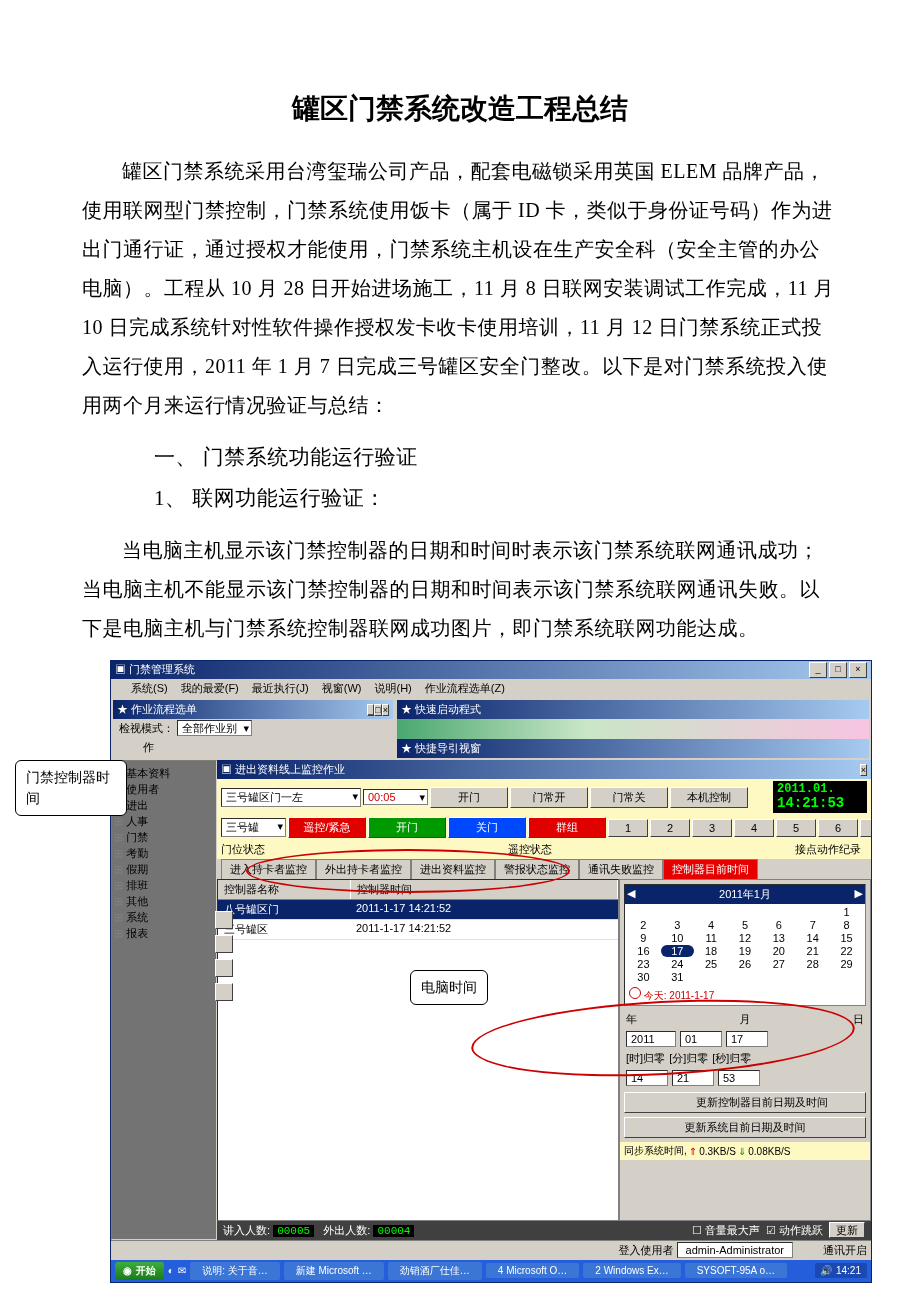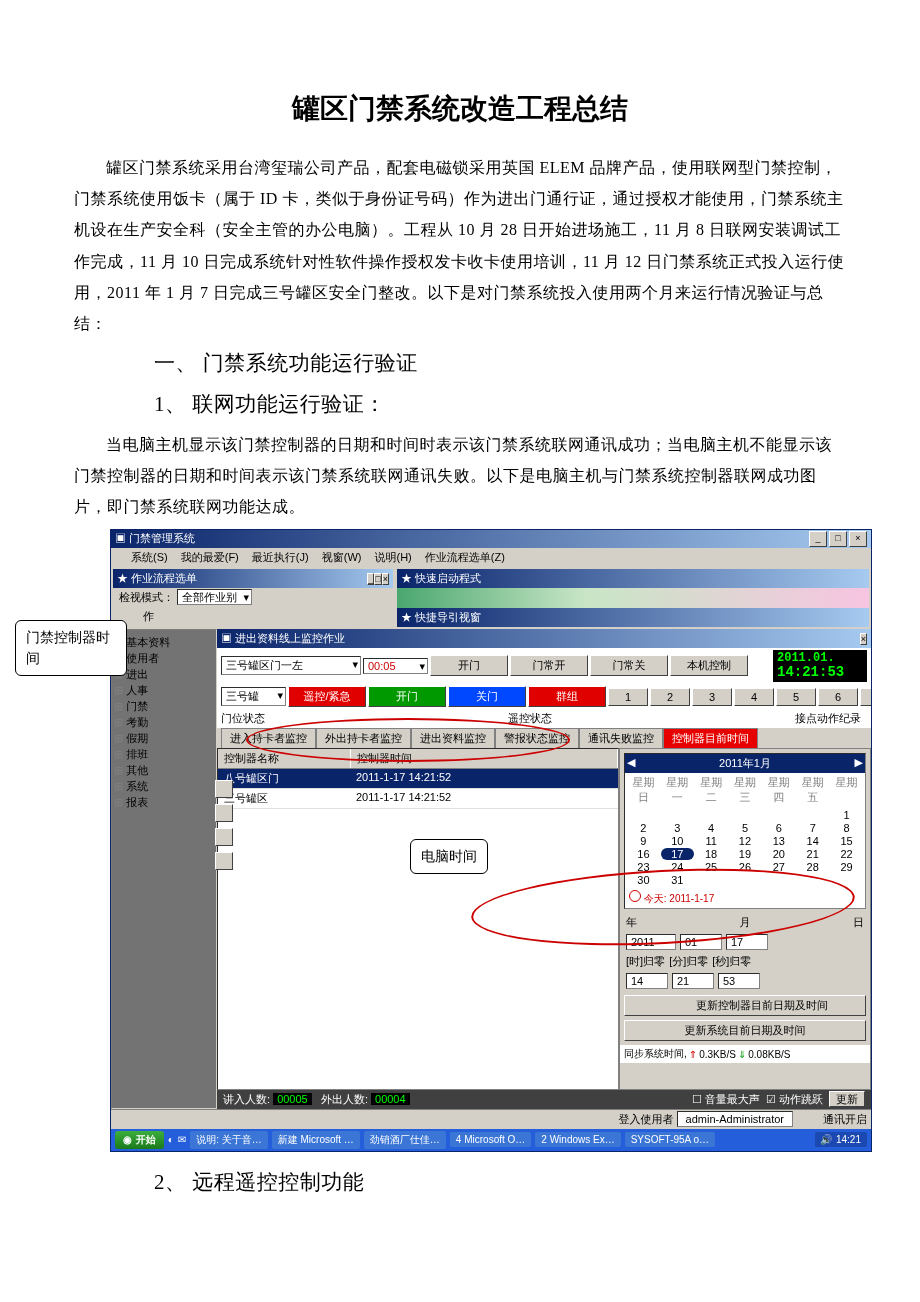--- a/index.html
+++ b/index.html
@@ -12,24 +12,24 @@
     color: #000;
   }
   h1 {
     font-family: "SimHei", sans-serif;
     font-size: 28px;
     text-align: center;
     font-weight: 700;
     margin: 0 0 24px 0;
   }
   .para {
-    font-size: 16px;
+    font-size: 20px;
     line-height: 1.95;
     text-indent: 2em;
-    margin: 4px;
+    margin: 12px;
     letter-spacing: 0.5px;
   }
   .sec-line {
     font-size: 21px;
     line-height: 1.95;
     margin: 0;
     padding-left: 4em;
     letter-spacing: 0.5px;
   }
   .figure-wrap {
@@ -41,21 +41,21 @@
     background: #fff;
     border: 1px solid #000;
     border-radius: 6px;
     font-size: 14px;
     font-family: "SimSun", serif;
     padding: 6px 10px;
     line-height: 1.5;
     z-index: 50;
   }
   .callout.top {
-    top: 91px;
+    top: 100px;
     left: -55px;
     width: 90px;
   }
   .callout.mid {
     top: 310px;
     left: 340px;
   }
   .app {
     width: 760px;
     margin-left: 40px;
@@ -115,21 +115,21 @@
   .tree .root::before { content:"⊟ "; color:#808080; }
   .tree div { line-height:16px; }
   .mainpane {
     flex:1;
     display:flex;
     flex-direction:column;
     overflow:hidden;
     position:relative;
   }
   .rowbar {
-    display:flex;align-items:center;gap:2px;padding:2px 4px;background:#ffffff;font-size:11px;
+    display:flex;align-items:center;gap:2px;padding:2px 4px;background:#fef9c3;font-size:11px;
   }
   .combo {
     background:#fff;border:1px inset #808080;padding:1px 14px 1px 4px;min-width:90px;position:relative;
   }
   .combo::after{content:"▾";position:absolute;right:2px;top:1px;color:#000;}
   .btn3d {
     background:#d4d0c8;border:1px solid #fff;border-right-color:#404040;border-bottom-color:#404040;
     padding:2px 10px;min-width:56px;text-align:center;font-size:11px;
   }
   .btn-red{background:#e00000;color:#fff;}
@@ -152,25 +152,25 @@
   .clockbox .d{color:#0f0;} .clockbox .t{color:#0f0;}
   .cal{font-size:11px;background:#fff;border:1px inset #808080;margin:4px;}
   .cal-hd{background:#0a246a;color:#fff;text-align:center;padding:2px;display:flex;justify-content:space-between;}
   .cal-days{display:grid;grid-template-columns:repeat(7,1fr);gap:1px;padding:2px;color:#808080;text-align:center;}
   .cal-grid{display:grid;grid-template-columns:repeat(7,1fr);gap:1px;padding:2px;text-align:center;}
   .cal-grid .today{background:#0a246a;color:#fff;border-radius:8px;}
   .cal-footer{color:#c00;padding:2px 4px;font-size:10px;}
   .spinrow{display:flex;gap:4px;align-items:center;padding:2px 6px;font-size:11px;}
   .spin{background:#fff;border:1px inset #808080;padding:1px 4px;width:32px;}
   .dark-ctrl-bar{background:#404040;color:#fff;padding:2px 6px;font-size:11px;display:flex;justify-content:space-between;align-items:center;}
-  .cnt{background:#000;color:#0f0;font-family:Liberation Sans, sans-serif;padding:0 4px;}
+  .cnt{background:#000;color:#0f0;font-family:Liberation Mono, monospace;padding:0 4px;}
   .statusbar{background:#d4d0c8;border-top:1px solid #808080;display:flex;align-items:center;font-size:11px;padding:2px 4px;gap:30px;justify-content:flex-end;}
   .taskbar{background:#245edb;color:#fff;display:flex;align-items:center;height:22px;font-size:10px;padding:0 4px;gap:4px;}
   .startbtn{background:linear-gradient(#3cae3c,#1a7a1a);border-radius:3px;padding:2px 8px;font-weight:700;display:flex;align-items:center;gap:4px;}
-  .taskbtn{background:#3b76d6;padding:2px 6px;border-radius:2px;white-space:nowrap;max-width:110px;overflow:hidden;text-overflow:ellipsis;}
+  .taskbtn{background:#3b76d6;padding:2px 12px;border-radius:2px;white-space:nowrap;max-width:110px;overflow:hidden;text-overflow:ellipsis;}
   .tray{margin-left:auto;background:#1b49b1;padding:2px 6px;border-radius:2px;}
   .oval{position:absolute;border:2px solid #c00;border-radius:50%;pointer-events:none;z-index:40;}
   .oval.o1{left:135px;top:188px;width:320px;height:40px;}
   .oval.o2{left:360px;top:340px;width:380px;height:70px;transform:rotate(-3deg);}
   .leftbtns{position:absolute;left:104px;top:250px;display:flex;flex-direction:column;gap:6px;}
   .sqbtn{width:16px;height:16px;background:#d4d0c8;border:1px solid #fff;border-right-color:#404040;border-bottom-color:#404040;}
 </style>
 </head>
 <body>
 
@@ -309,29 +309,20 @@
               <div class="col2">2011-1-17  14:21:52</div>
             </div>
           </div>
 
           <div class="sidepanel">
             <div class="cal">
               <div class="cal-hd">
                 <span>◀</span>
                 <span>2011年1月</span>
                 <span>▶</span>
-              </div>
-              <div class="cal-days">
-                <span>星期日</span>
-                  <span>星期一</span>
-                  <span>星期二</span>
-                  <span>星期三</span>
-                  <span>星期四</span>
-                  <span>星期五</span>
-                  <span>星期</span>
               </div>
               <div class="cal-grid" id="calgrid">
                   <span></span>
                   <span></span>
                   <span></span>
                   <span></span>
                   <span></span>
                   <span></span>
                   <span>1</span>
                   <span>2</span>

